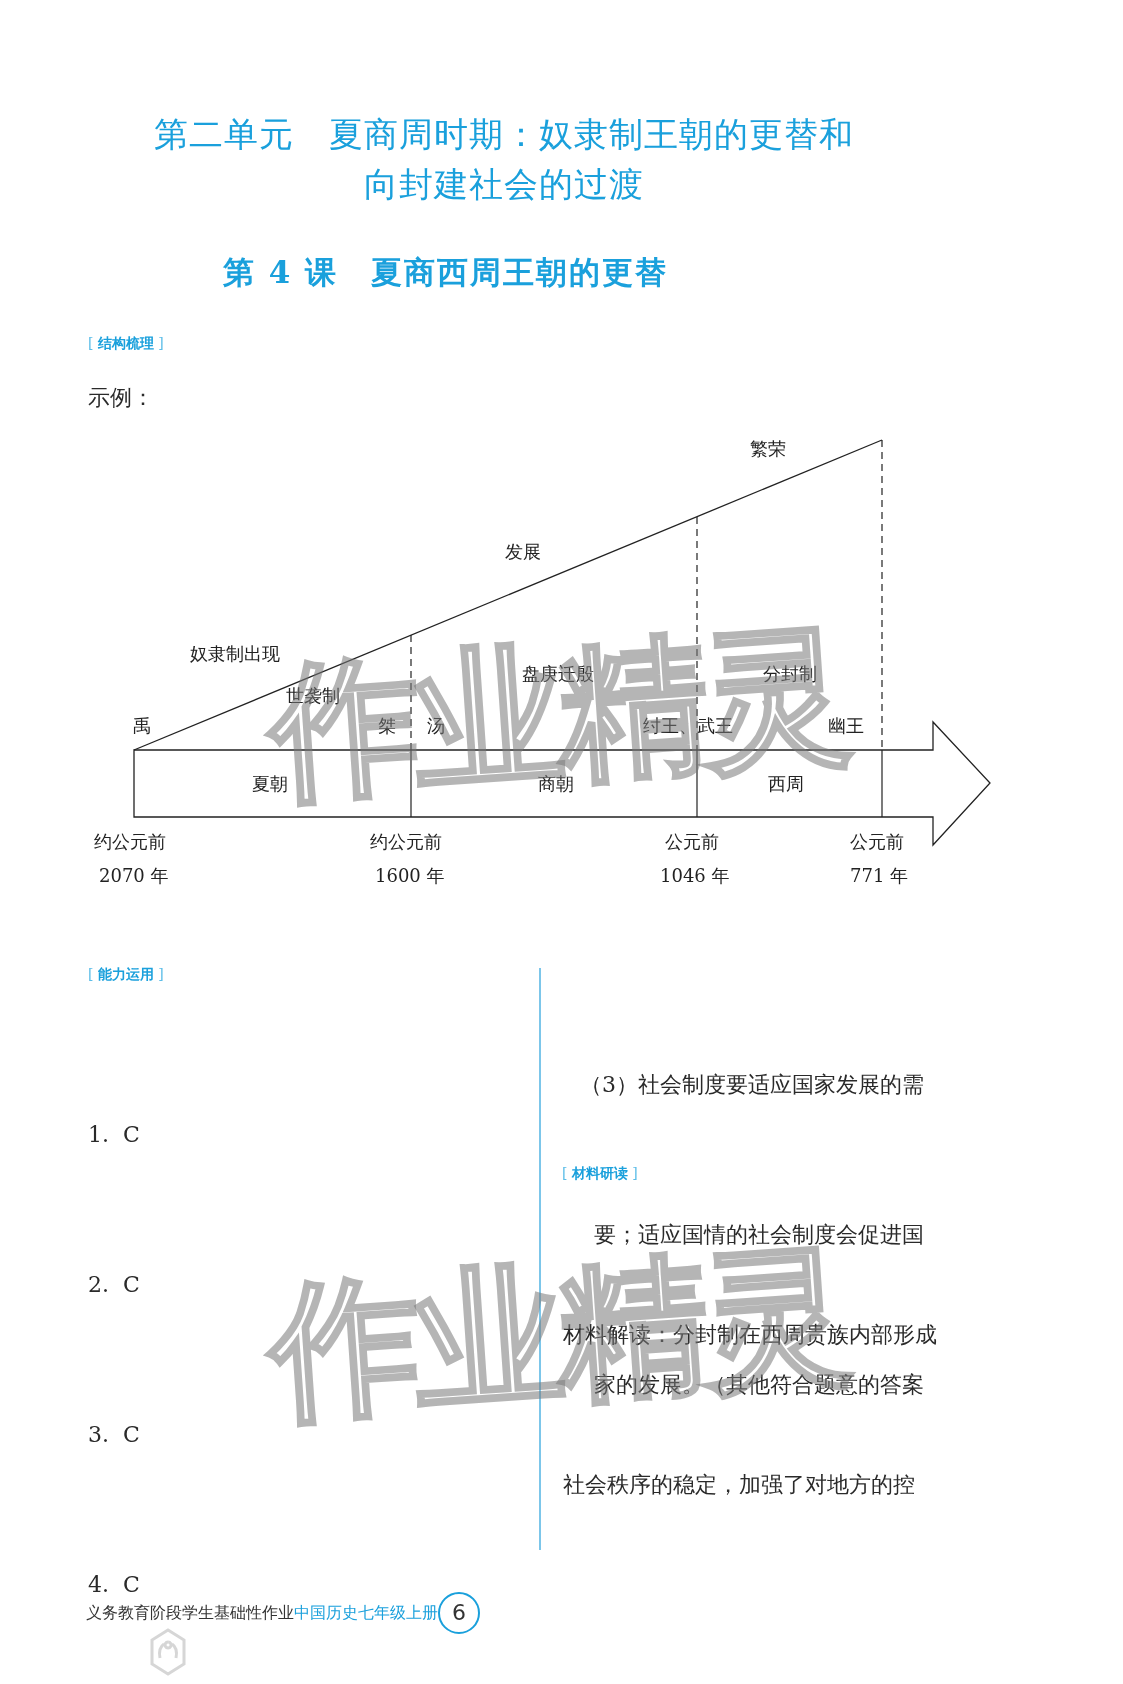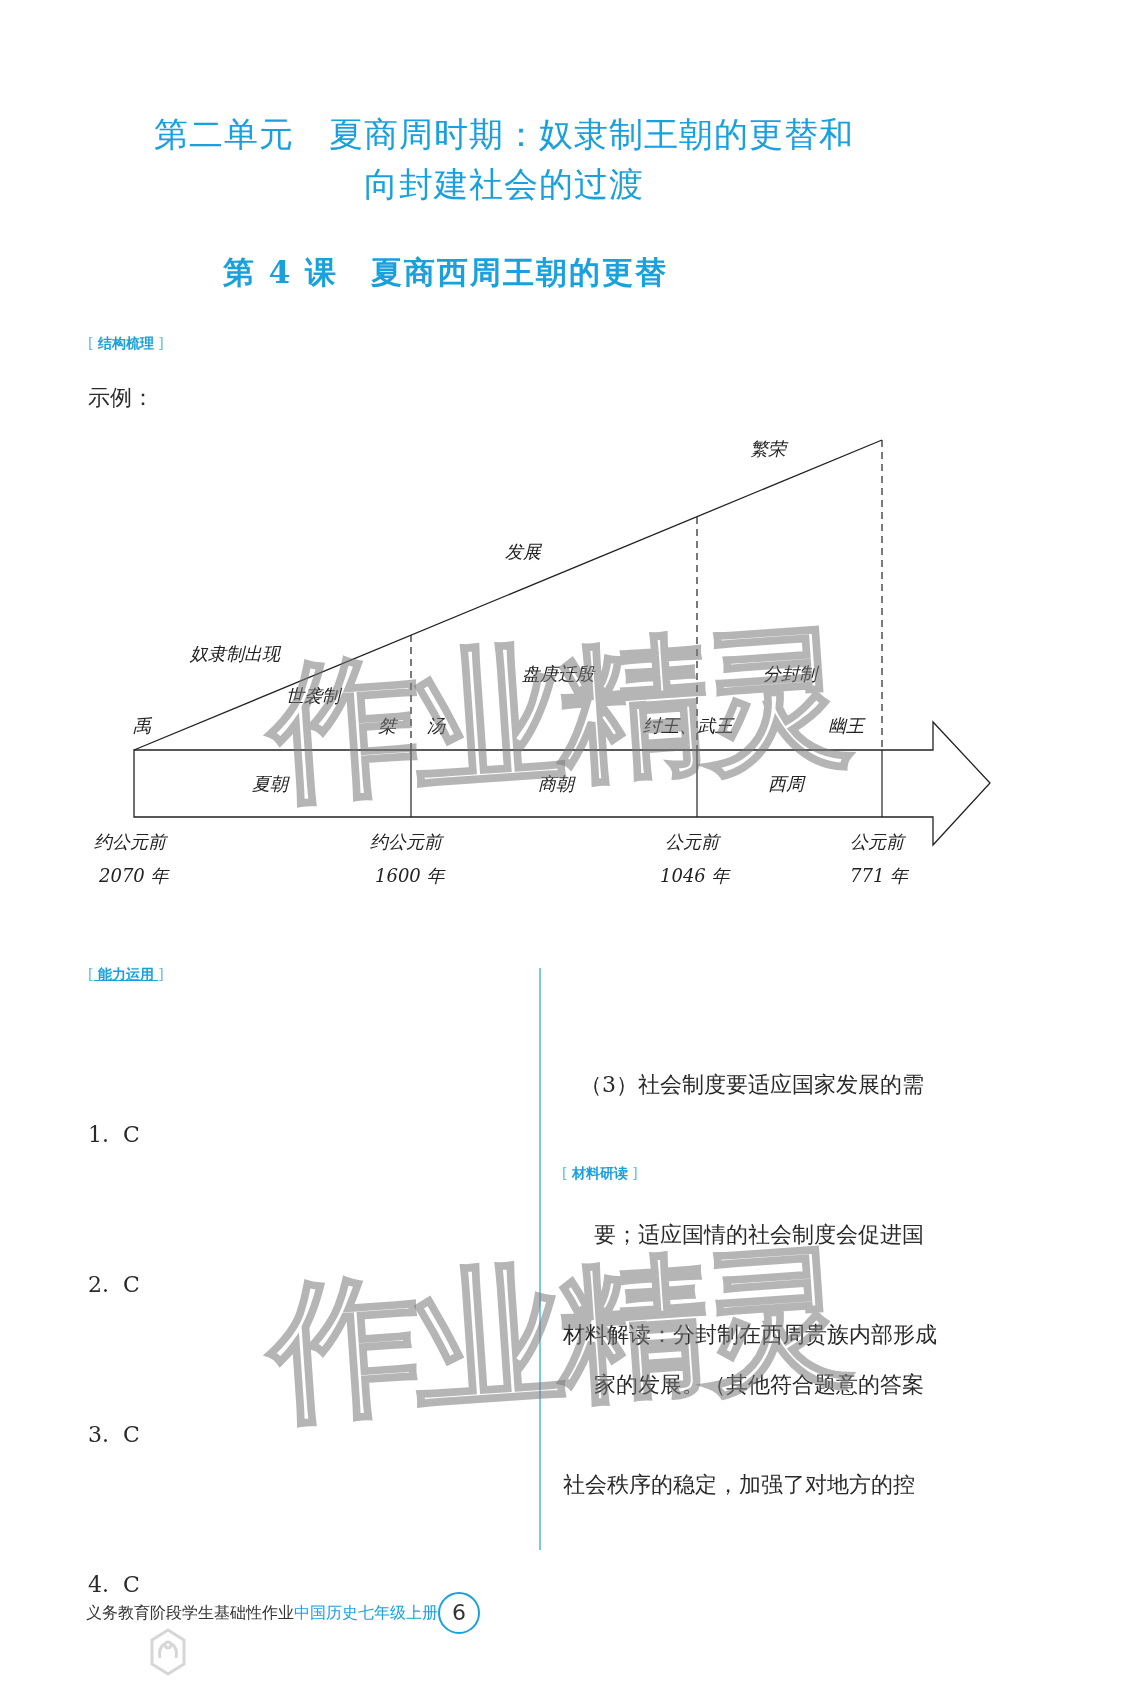--- a/index.html
+++ b/index.html
@@ -29,21 +29,21 @@
 
 <div class="abs unit-title" style="top:112px;">第二单元　夏商周时期：奴隶制王朝的更替和</div>
 <div class="abs unit-title" style="top:162px;">向封建社会的过渡</div>
 <div class="abs lesson-title" style="top:252px;">第 4 课　夏商西周王朝的更替</div>
 
 <div class="abs sec-head" style="left:88px; top:335px;">
   <span class="br">[ </span><span>结构梳理</span><span class="br"> ]</span>
 </div>
 <div class="abs body-text" style="left:88px; top:378px; line-height:40px;">示例：</div>
 
-<div class="abs" style="left:0; top:0; width:1123px; height:900px;font-style:italic;">
+<div class="abs" style="left:0; top:0; width:1123px; height:900px;">
   <svg width="1123" height="900" style="position:absolute;left:0;top:0;">
 
     <line x1="134" y1="750" x2="882" y2="440" stroke="#222" stroke-width="1.3"></line>
 
     <line x1="411" y1="635" x2="411" y2="750" stroke="#222" stroke-width="1.2" stroke-dasharray="7,5"></line>
     <line x1="697" y1="517" x2="697" y2="750" stroke="#222" stroke-width="1.2" stroke-dasharray="7,5"></line>
     <line x1="882" y1="440" x2="882" y2="750" stroke="#222" stroke-width="1.2" stroke-dasharray="7,5"></line>
 
     <polygon points="134,750 933,750 933,722 990,783 933,845 933,817 134,817" fill="none" stroke="#222" stroke-width="1.3"></polygon>
 
@@ -76,21 +76,21 @@
   <div class="abs diag-label" style="left:370px; top:830px;">约公元前</div>
   <div class="abs diag-label" style="left:375px; top:864px;">1600 年</div>
   <div class="abs diag-label" style="left:665px; top:830px;">公元前</div>
   <div class="abs diag-label" style="left:660px; top:864px;">1046 年</div>
   <div class="abs diag-label" style="left:850px; top:830px;">公元前</div>
   <div class="abs diag-label" style="left:850px; top:864px;">771 年</div>
 </div>
 
 <div class="abs col-divider"></div>
 
-<div class="abs sec-head" style="left:88px; top:966px;text-decoration:underline;">
+<div class="abs sec-head" style="left:88px; top:966px;">
   <span class="br">[ </span><span>能力运用</span><span class="br"> ]</span>
 </div>
 <div class="abs body-text" style="left:88px; top:1010px; white-space:pre;">
   <div>1.  C</div>
   <div>2.  C</div>
   <div>3.  C</div>
   <div>4.  C</div>
   
   
   

